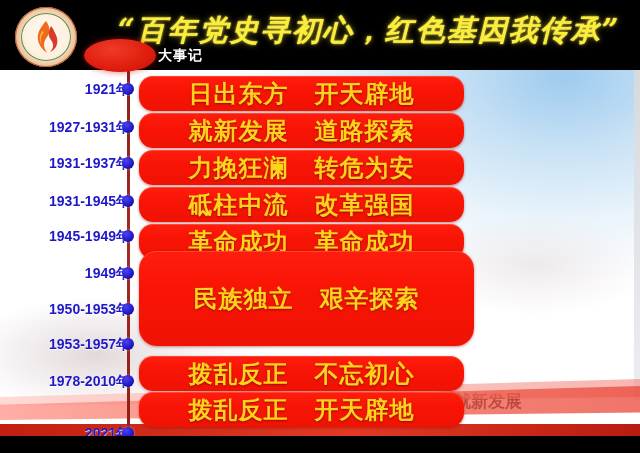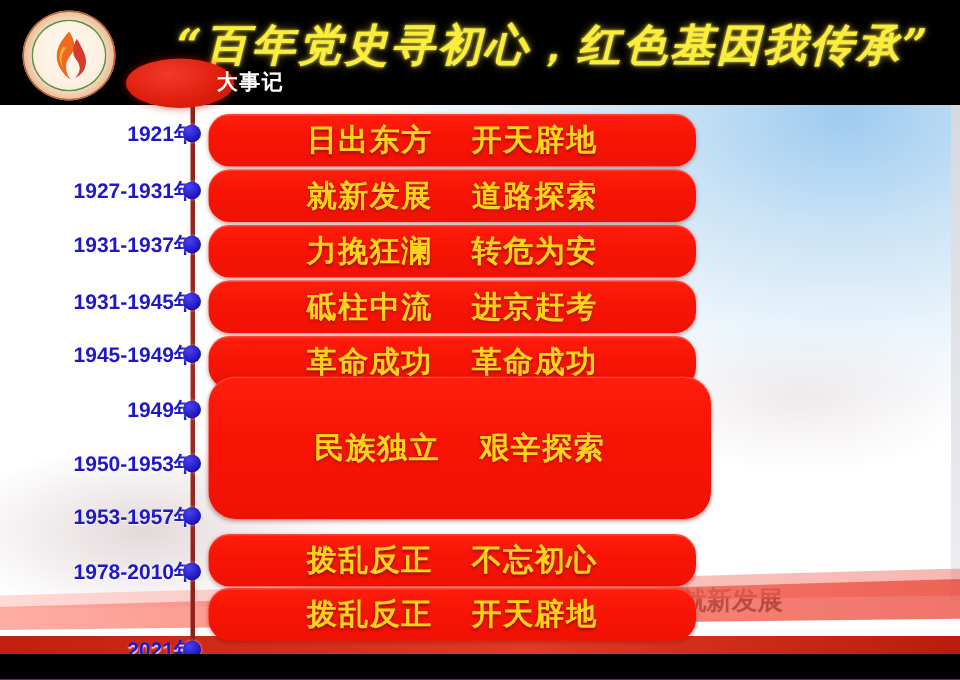--- a/index.html
+++ b/index.html
@@ -79,21 +79,21 @@
 
   
   .badge{
     position:absolute;left:84px;top:39px;width:72px;height:33px;
     border-radius:50%;
     background:radial-gradient(ellipse at 40% 32%, #f03a2a 0%, #e01f0e 55%, #c31405 100%);
     box-shadow:0 0 6px rgba(200,20,10,.6);
     z-index:6;
   }
   .badge span{
-    display:block;width:100%;text-align:center;line-height:33px;
+    display:block;width:100%;text-align:right;line-height:33px;
     color:#ffffff;font-size:14px;font-weight:bold;letter-spacing:1px;
     font-family:"DejaVu Sans","Liberation Sans",sans-serif;
     padding-left:47px;
   }
 
   
   .axis{
     position:absolute;left:127px;top:70px;width:3px;height:368px;
     background:linear-gradient(180deg,#8d1f1a,#a32a22 50%,#8d1f1a);
   }
@@ -118,21 +118,21 @@
   .box{
     position:absolute;left:139px;
     border-radius:14px;
     background:linear-gradient(180deg,#ff1d0e 0%,#f81405 45%,#ef1203 100%);
     box-shadow:0 1px 3px rgba(130,10,0,.45), inset 0 1px 0 rgba(255,120,100,.45);
     display:flex;align-items:center;justify-content:center;
   }
   .box-text{
     color:#ffd21e;
     font-family:"DejaVu Sans","Liberation Sans",sans-serif;
-    font-size:20px;font-weight:bold;letter-spacing:1px;white-space:nowrap;
+    font-size:24px;font-weight:bold;letter-spacing:1px;white-space:nowrap;
     text-shadow:0 1px 2px rgba(120,10,0,.75);
   }
   .box-text .gap{display:inline-block;width:26px;}
 
   
   .bg-card{
     position:absolute;left:444px;top:383px;width:100px;height:36px;
     background:#ffffff;
   }
   .bg-card span{
@@ -222,21 +222,21 @@
 
   <div class="box" style="top:113px;width:325px;height:35px">
     <span class="box-text"><span>就新发展</span><span class="gap"></span><span>道路探索</span></span>
   </div>
 
   <div class="box" style="top:150px;width:325px;height:35px">
     <span class="box-text"><span>力挽狂澜</span><span class="gap"></span><span>转危为安</span></span>
   </div>
 
   <div class="box" style="top:187px;width:325px;height:35px">
-    <span class="box-text"><span>砥柱中流</span><span class="gap"></span><span>进京赶考</span></span>
+    <span class="box-text"><span>砥柱中流</span><span class="gap"></span><span>改革强国</span></span>
   </div>
 
   <div class="box" style="top:224px;width:325px;height:35px">
     <span class="box-text"><span>革命成功</span><span class="gap"></span><span>革命成功</span></span>
   </div>
 
   <div class="box" style="top:251px;width:335px;height:95px;border-radius:18px">
     <span class="box-text"><span>民族独立</span><span class="gap"></span><span>艰辛探索</span></span>
   </div>
 

